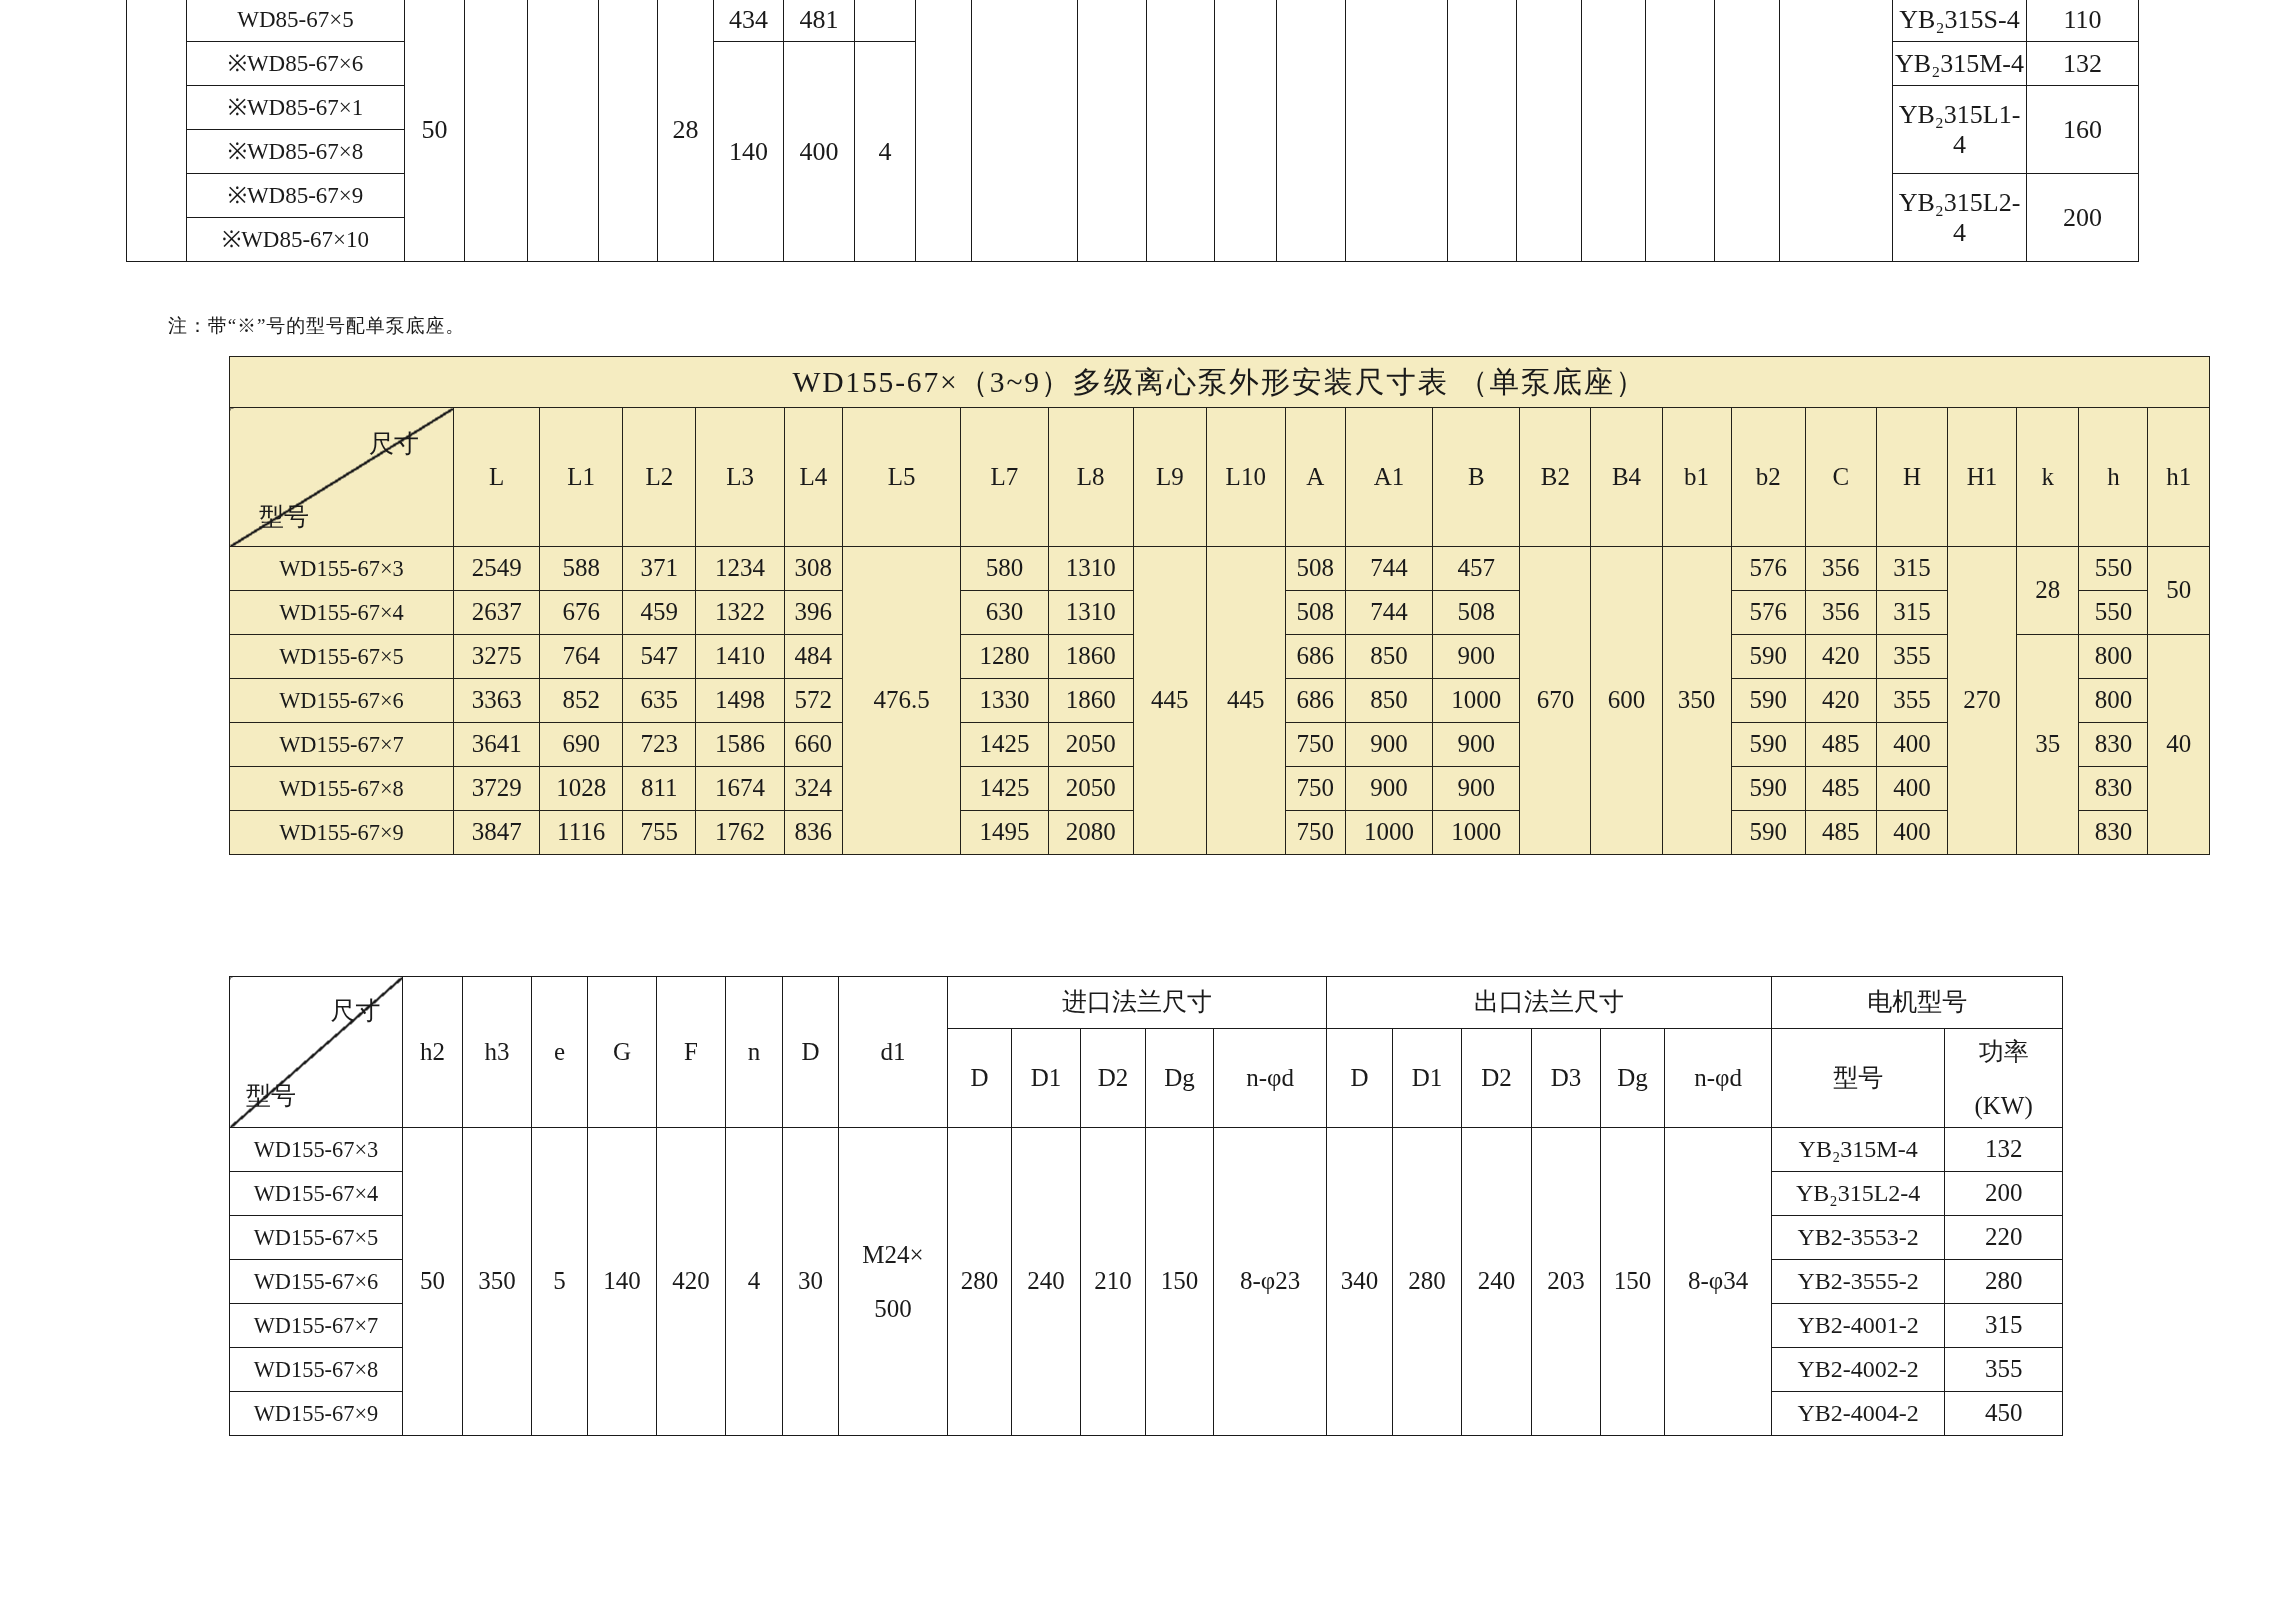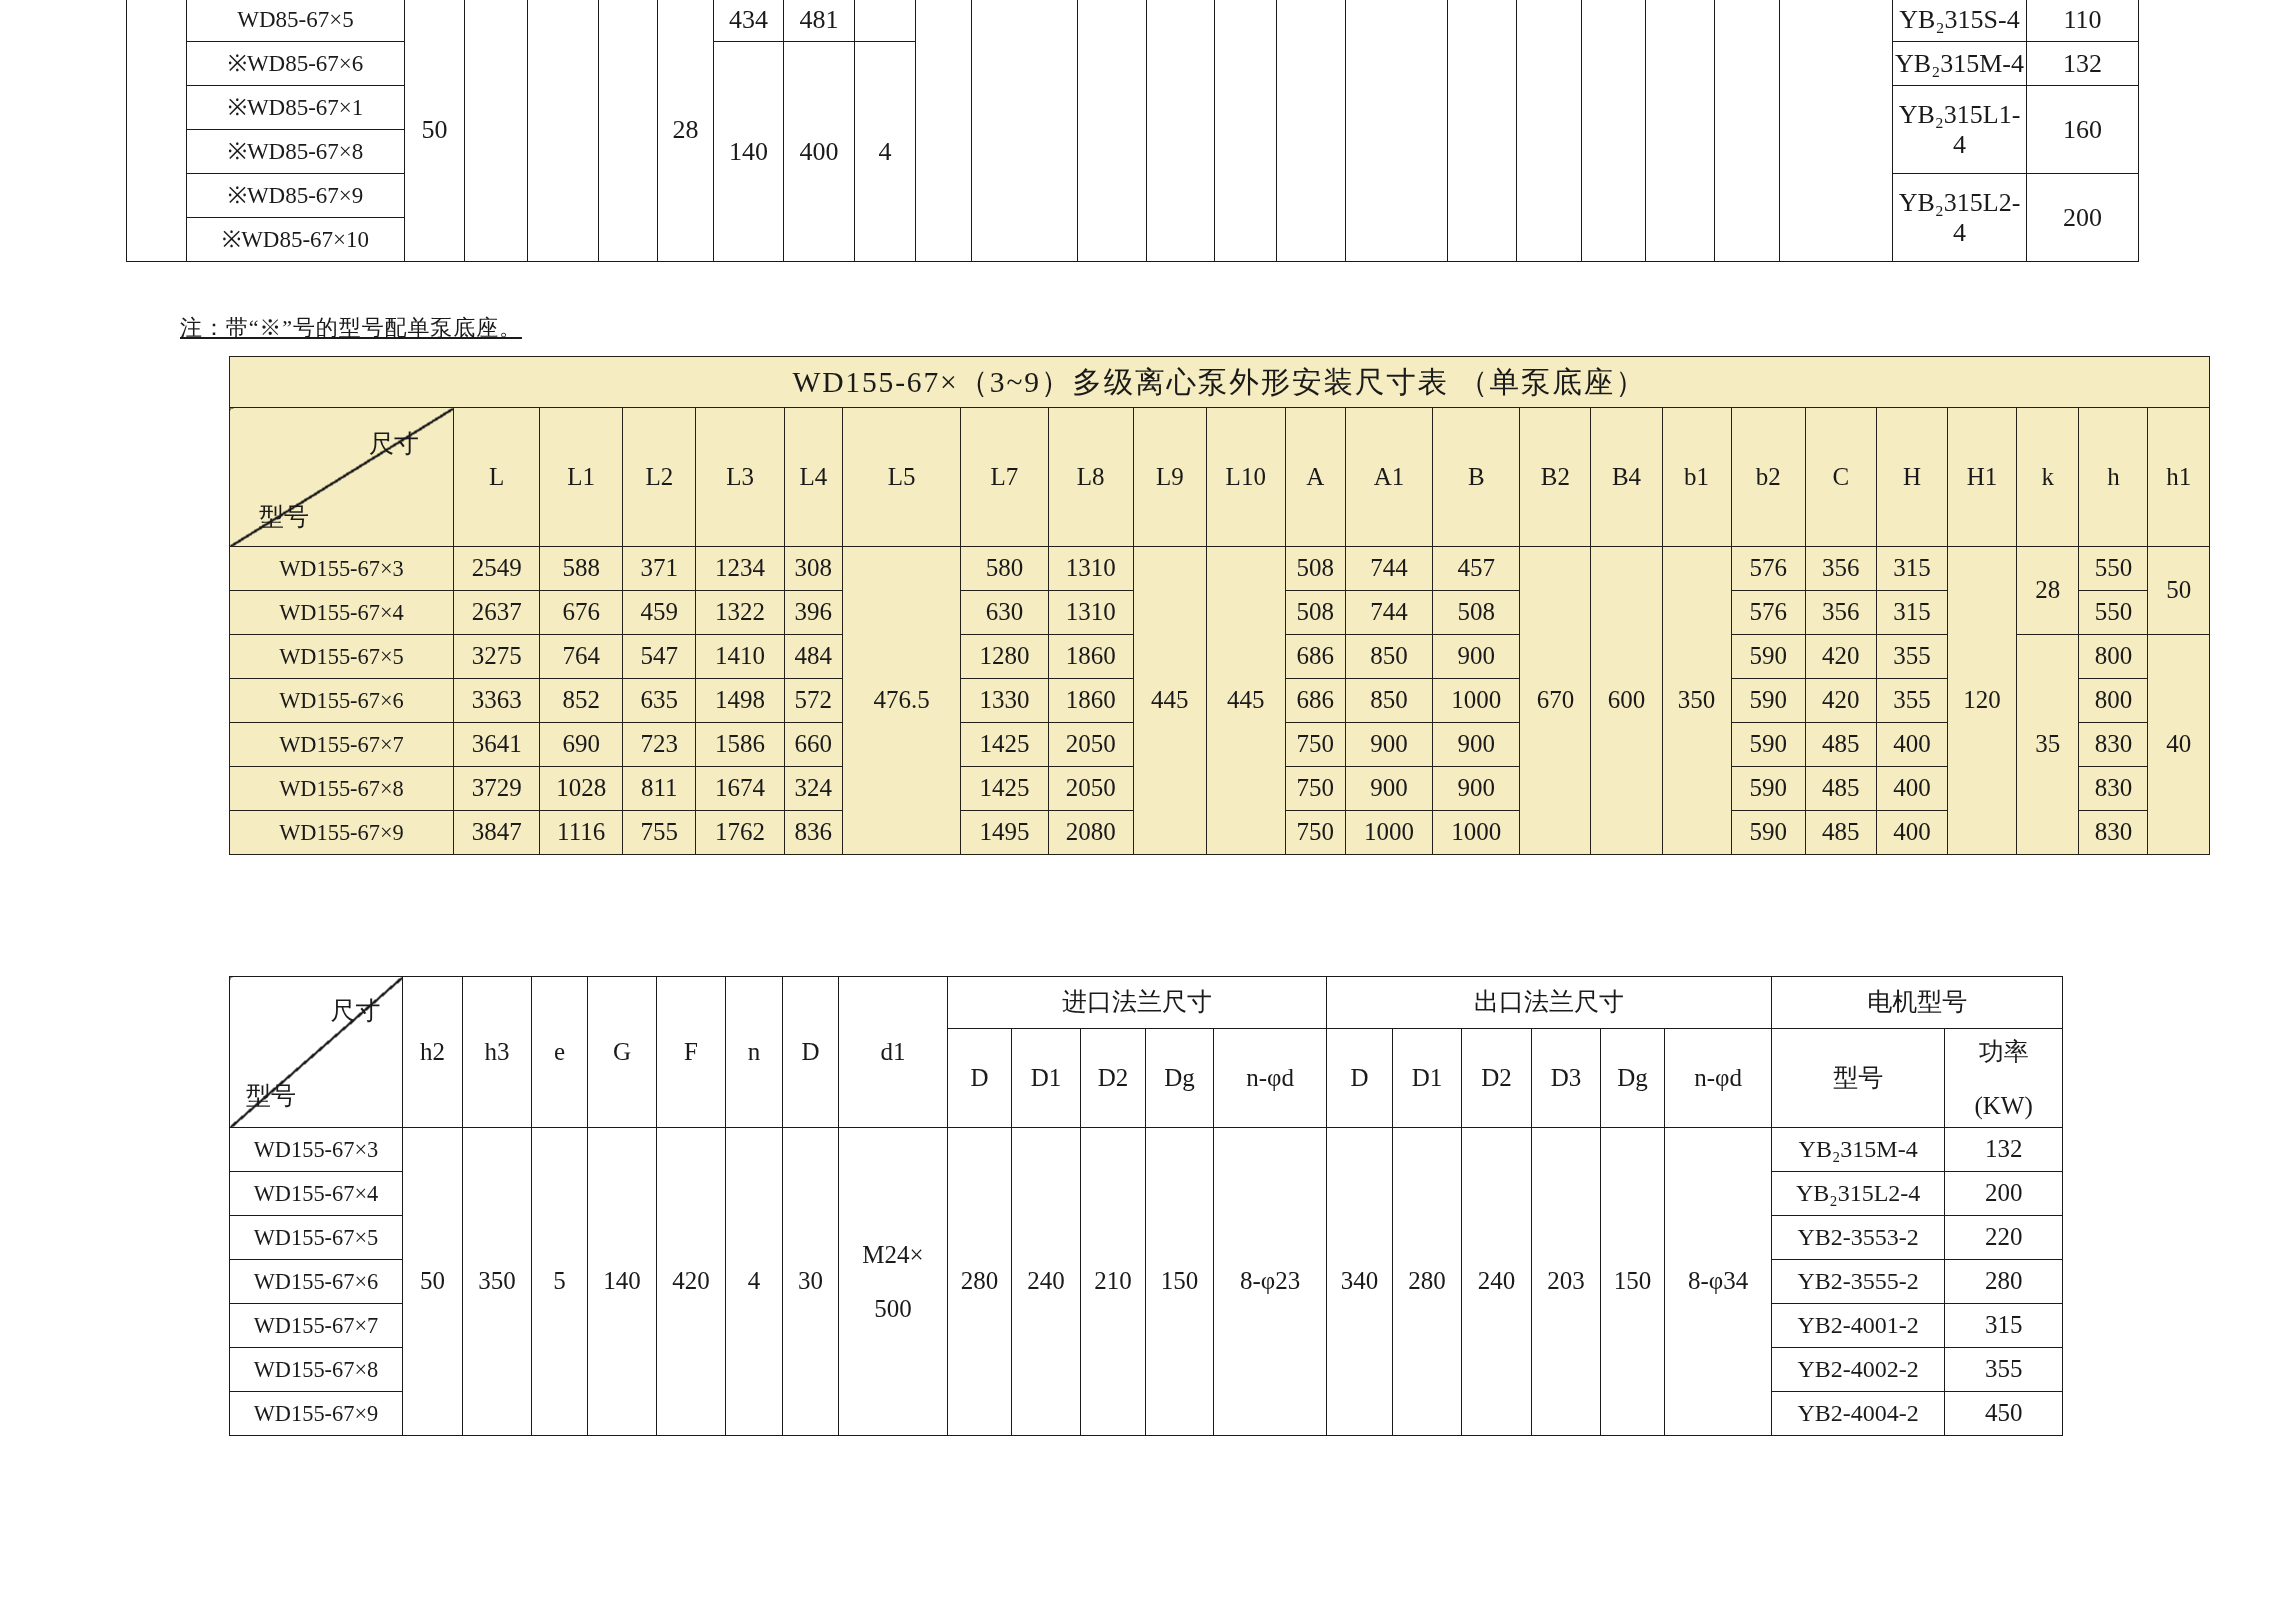--- a/index.html
+++ b/index.html
@@ -7,21 +7,21 @@
         font-family:"Liberation Serif","DejaVu Serif",serif;color:#1a1a1a;}
   table{border-collapse:collapse;table-layout:fixed;position:absolute;}
   td{border:1.8px solid #1a1a1a;text-align:center;vertical-align:middle;padding:0;overflow:hidden;
      font-size:25px;line-height:1.15;}
   
   .top{left:126px;top:-2.7px;width:2011px;background:#ffffff;}
   .top tr{height:44px;}
   .top .model{font-size:23px;}
   .top td{font-size:26px;}
   
-  .note{position:absolute;left:180px;top:313px;font-size:22px;letter-spacing:0.9px;text-decoration:underline;}
+  .note{position:absolute;left:168px;top:313px;font-size:19px;letter-spacing:0.9px;}
   
   .mid{left:229px;top:356px;width:1981px;background:#f5ecc1;}
   .mid td{border-color:#23211a;}
   .mid .title-row{height:51px;}
   .mid .title-cell{font-size:29.6px;letter-spacing:1.8px;}
   .mid .head-row{height:139px;}
   .mid .data-row{height:44px;}
   .mid .model{font-size:22.4px;}
   
   .bot{left:229px;top:976px;width:1833px;background:#ffffff;}
@@ -206,21 +206,21 @@
       <td rowspan="7">445</td>
       <td>508</td>
           <td>744</td>
       <td>457</td>
       <td rowspan="7">670</td>
       <td rowspan="7">600</td>
       <td rowspan="7">350</td>
       <td>576</td>
           <td>356</td>
       <td>315</td>
-      <td rowspan="7">120</td>
+      <td rowspan="7">270</td>
       <td rowspan="2">28</td>
       <td>550</td>
       <td rowspan="2">50</td>
     </tr>
     <tr class="data-row">
       <td class="model">WD155-67×4</td>
       <td>2637</td>
           <td>676</td>
       <td>459</td>
           <td>1322</td>

